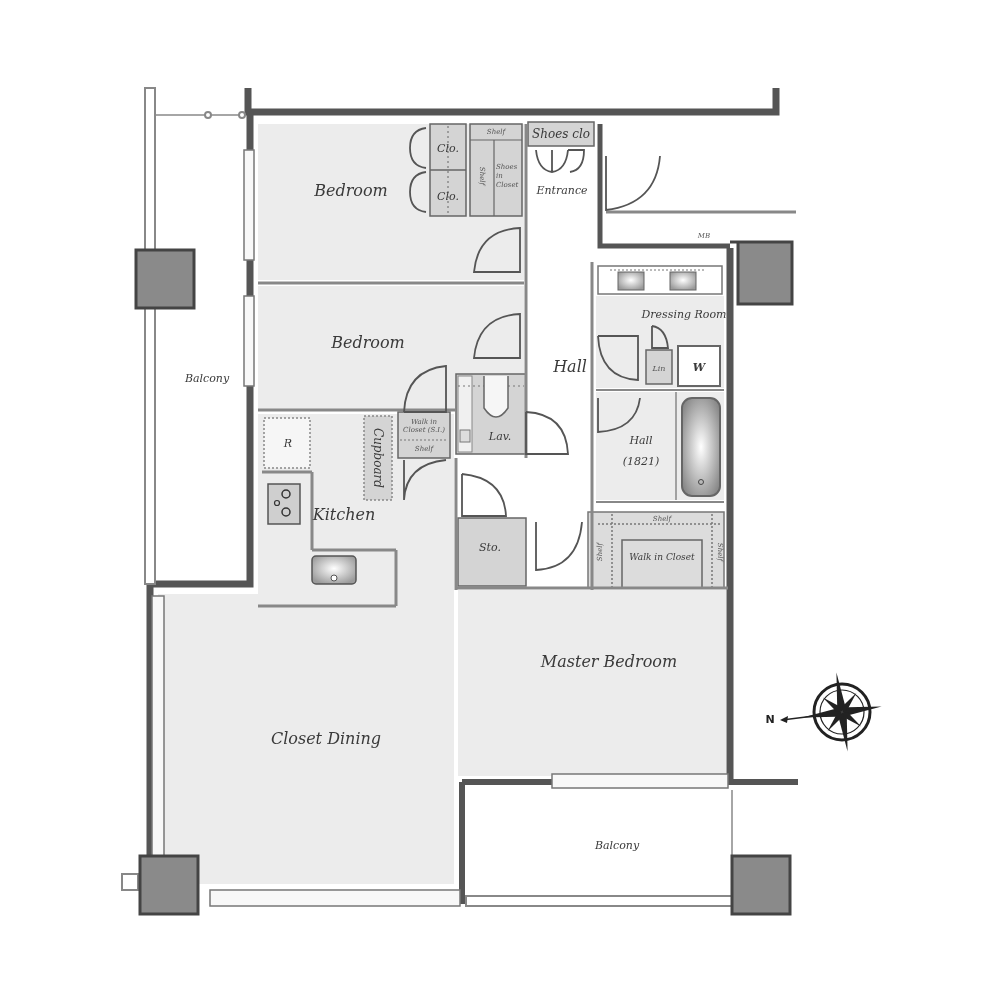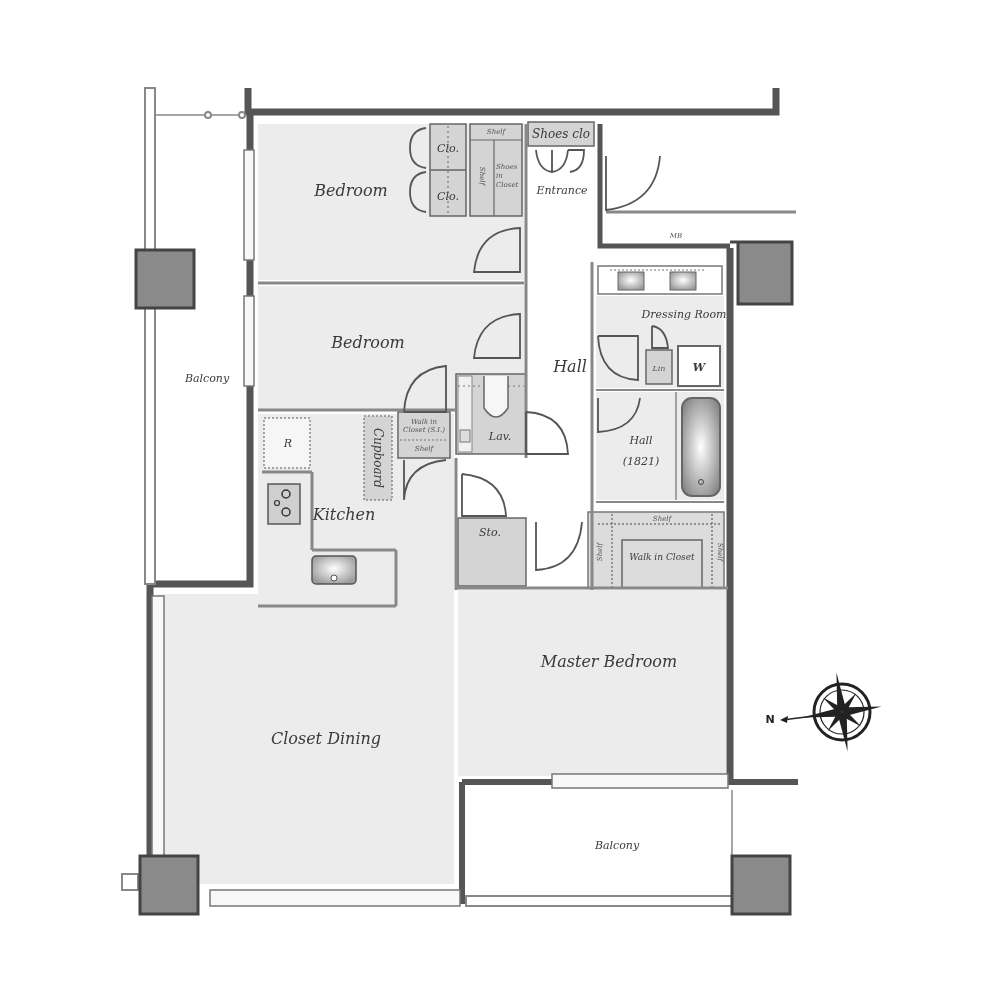--- a/index.html
+++ b/index.html
@@ -174,35 +174,35 @@
 <span class="lbl md" style="left:368px;top:342px">Bedroom</span>
 <span class="lbl md" style="left:609px;top:661px">Master Bedroom</span>
 <span class="lbl md" style="left:326px;top:738px">Closet Dining</span>
 <span class="lbl md" style="left:344px;top:514px">Kitchen</span>
 <span class="lbl md" style="left:570px;top:366px">Hall</span>
 <span class="lbl sm" style="left:562px;top:190px">Entrance</span>
 <span class="lbl sm" style="left:684px;top:314px">Dressing Room</span>
 <span class="lbl sm" style="left:641px;top:440px">Hall</span>
 <span class="lbl sm" style="left:641px;top:461px">(1821)</span>
 <span class="lbl sm" style="left:500px;top:436px">Lav.</span>
-<span class="lbl sm" style="left:490px;top:532px">Sto.</span>
+<span class="lbl sm" style="left:490px;top:547px">Sto.</span>
 <span class="lbl sm" style="left:207px;top:378px">Balcony</span>
 <span class="lbl sm" style="left:617px;top:845px">Balcony</span>
 
 <span class="lbl sm" style="left:448px;top:148px">Clo.</span>
 <span class="lbl sm" style="left:448px;top:196px">Clo.</span>
 <span class="lbl xxs" style="left:496px;top:132px">Shelf</span>
 <span class="lbl xxs vert" style="left:482px;top:176px">Shelf</span>
 <span class="lbl xxs" style="left:508px;top:176px;white-space:normal;width:24px;text-align:left;line-height:9px">Shoes in Closet</span>
 <span class="lbl xs" style="left:561px;top:134px;font-size:12px">Shoes clo</span>
 <span class="lbl sm" style="left:288px;top:443px">R</span>
 <span class="lbl xs vert" style="left:378px;top:458px;font-size:12px">Cupboard</span>
 <span class="lbl xxs" style="left:424px;top:426px;white-space:normal;width:50px;text-align:center;line-height:8px">Walk in Closet (S.I.)</span>
 <span class="lbl xxs" style="left:424px;top:449px">Shelf</span>
 <span class="lbl xxs" style="left:659px;top:368px;font-size:8px">Lin</span>
 <span class="lbl sm" style="left:699px;top:367px;font-style:italic;font-weight:bold">W</span>
 <span class="lbl xs" style="left:662px;top:557px">Walk in Closet</span>
 <span class="lbl xxs" style="left:662px;top:519px">Shelf</span>
 <span class="lbl xxs vertl" style="left:600px;top:552px">Shelf</span>
 <span class="lbl xxs vert" style="left:720px;top:552px">Shelf</span>
-<span class="lbl xxs" style="left:676px;top:236px">MB</span>
+<span class="lbl xxs" style="left:704px;top:236px">MB</span>
 
 <span class="compass-n" style="left:770px;top:719px">N</span>
 
 </body></html>

